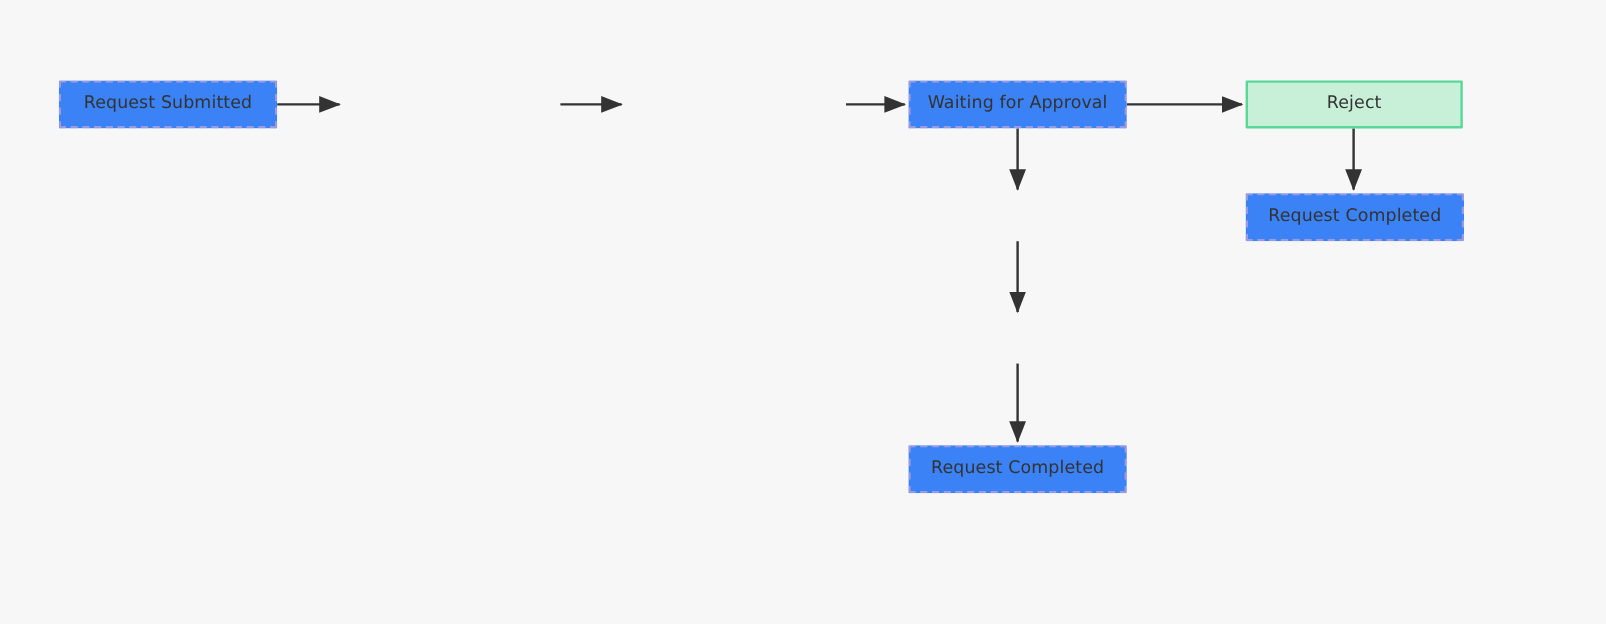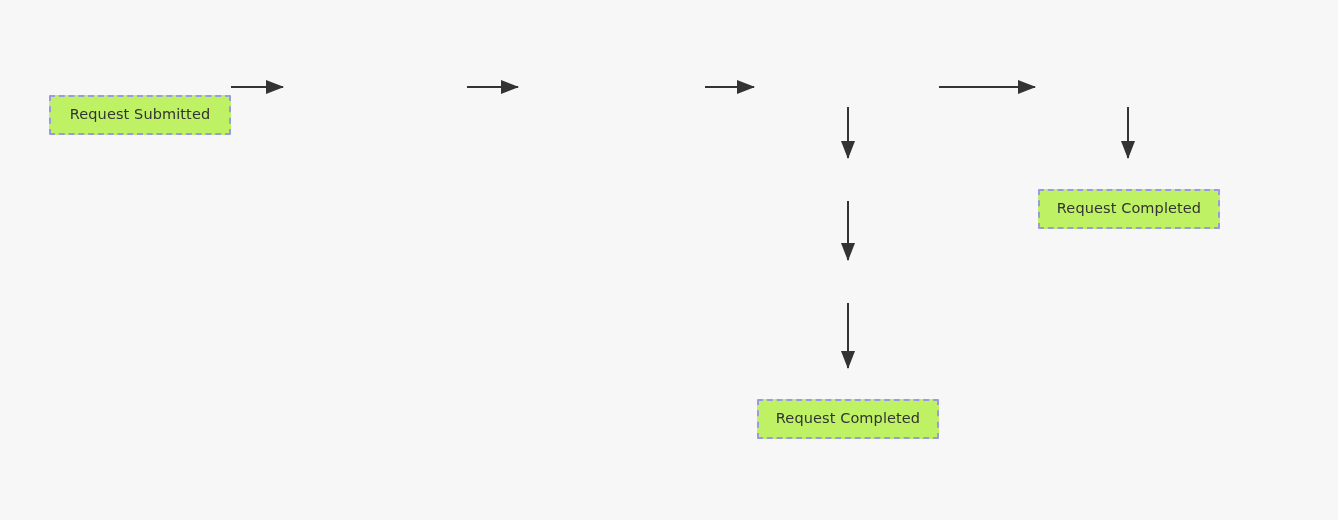--- a/index.html
+++ b/index.html
@@ -33,24 +33,23 @@
     display: flex;
     align-items: center;
     justify-content: center;
     text-align: center;
     font-size: 14.5px;
     line-height: 1.2;
     color: #333333;
     letter-spacing: 0.1px;
   }
   .node-state {
-    background: #bef264;
+    background: #3b82f6;
     border: 2px dashed #9a9ae0;
     border-radius: 1px;
-    margin-top: 28px;
   }
   .node-action {
     background: #c8f0d9;
     border: 2px solid #59d79a;
     border-radius: 1px;
   }
   .node-task {
     background: #fdebc3;
     border: 2px solid #f5b452;
     border-radius: 28px;
@@ -88,21 +87,27 @@
 
     <line x1="848" y1="303" x2="848" y2="368" stroke="#333333" stroke-width="2" marker-end="url(#arrowhead)"></line>
   </svg>
 
   <div class="node node-state" style="left:49px; top:67px; width:182px; height:40px;">
     <span class="node-label">Request Submitted</span>
   </div>
 
 
 
+  <div class="node node-state" style="left:757px; top:67px; width:182px; height:40px;">
+    <span class="node-label">Waiting for Approval</span>
+  </div>
 
+  <div class="node node-action" style="left:1038px; top:67px; width:181px; height:40px;">
+    <span class="node-label">Reject</span>
+  </div>
 
 
   <div class="node node-state" style="left:1038px; top:161px; width:182px; height:40px;">
     <span class="node-label">Request Completed</span>
   </div>
 
 
   <div class="node node-state" style="left:757px; top:371px; width:182px; height:40px;">
     <span class="node-label">Request Completed</span>
   </div>

